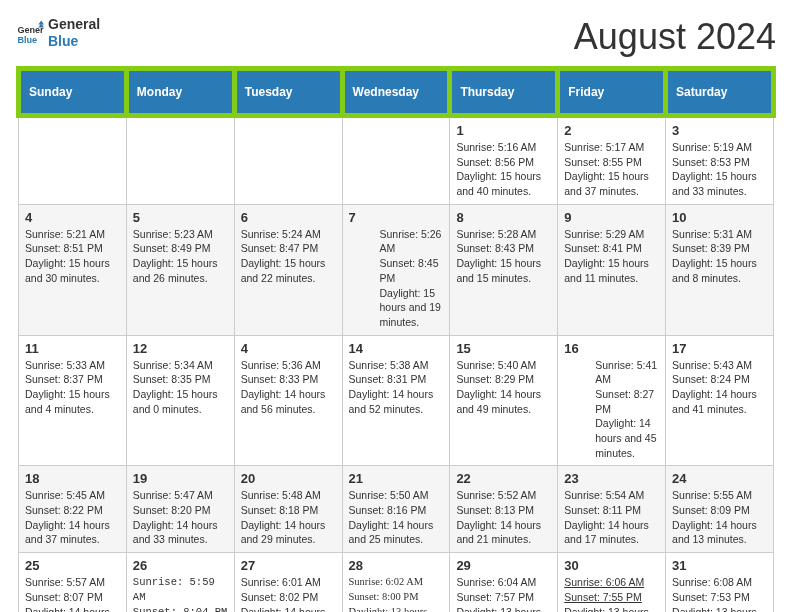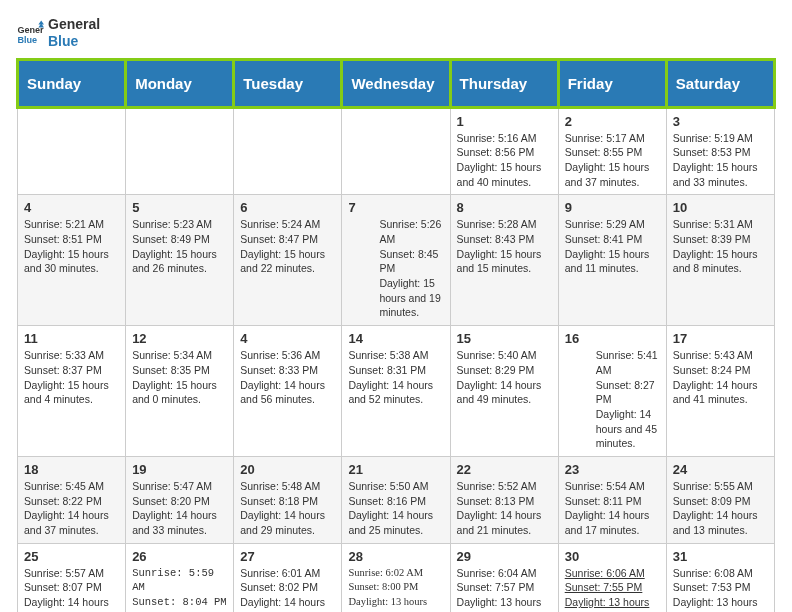--- a/index.html
+++ b/index.html
@@ -40,23 +40,23 @@
     .calendar-table {
       width: 100%;
       border-collapse: collapse;
       table-layout: fixed;
     }
     .calendar-table th {
       background-color: #2a7ab5;
       color: #fff;
       text-align: left;
       padding: 14px 8px;
-      font-size: 15px;
+      font-size: 12px;
       font-weight: bold;
-      border: 3px solid #84cc16;
+      border: 5px solid #84cc16;
     }
     .calendar-table td {
       border: 1px solid #ccc;
       vertical-align: top;
       padding: 5px 6px;
       font-size: 11px;
       color: #333;
       height: 80px;
       background: #fff;
     }
@@ -94,20 +94,21 @@
       <text x="2" y="34" font-size="13" font-weight="bold" fill="#2a7ab5">Blue</text>
       <polygon points="32,8 40,8 36,2" fill="#2a7ab5"></polygon>
       <polygon points="34,10 42,10 38,4" fill="#2a7ab5" transform="translate(-2,2)"></polygon>
     </svg>
     <div>
       <div style="font-size:14px;font-weight:bold;color:#333;line-height:1.2">General</div>
       <div style="font-size:14px;font-weight:bold;color:#2a7ab5;line-height:1.2">Blue</div>
     </div>
   </div>
   <div class="title-block">
+    <div class="calendar-title">August 2024</div>
   </div>
 </div>
 
 <table class="calendar-table">
   <thead>
     <tr>
     <th>Sunday</th>
         <th>Monday</th>
         <th>Tuesday</th>
         <th>Wednesday</th>

